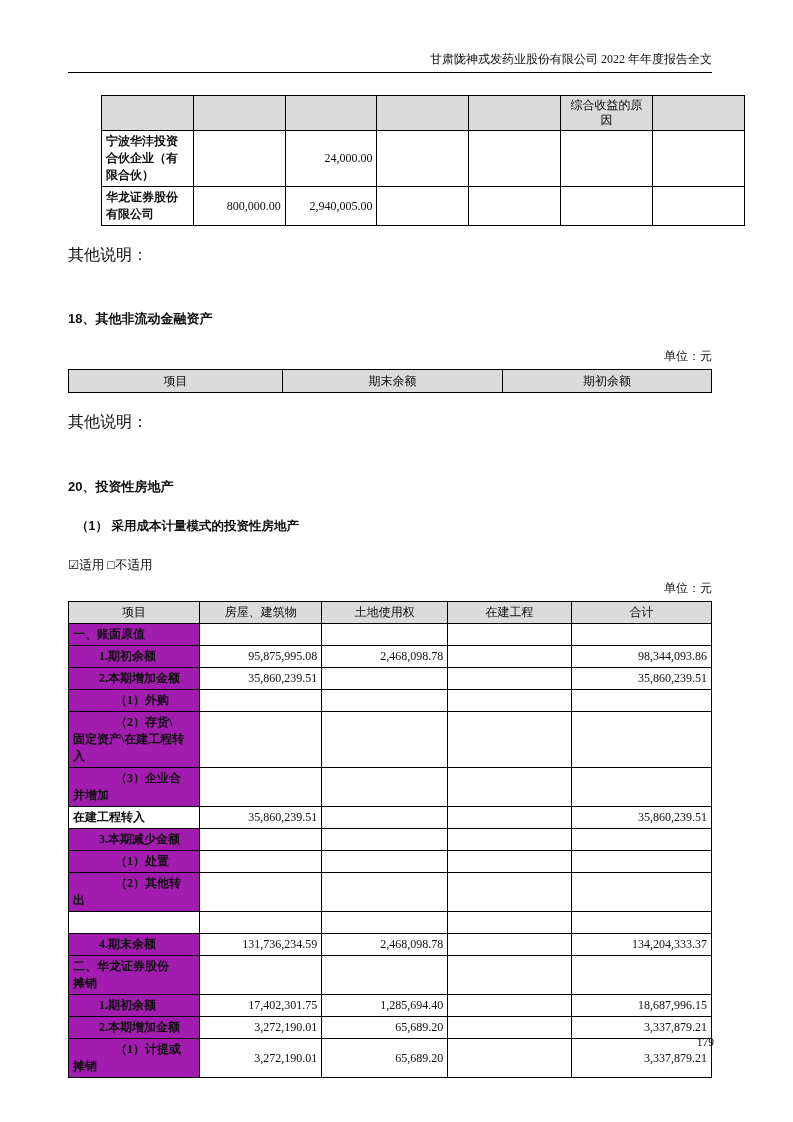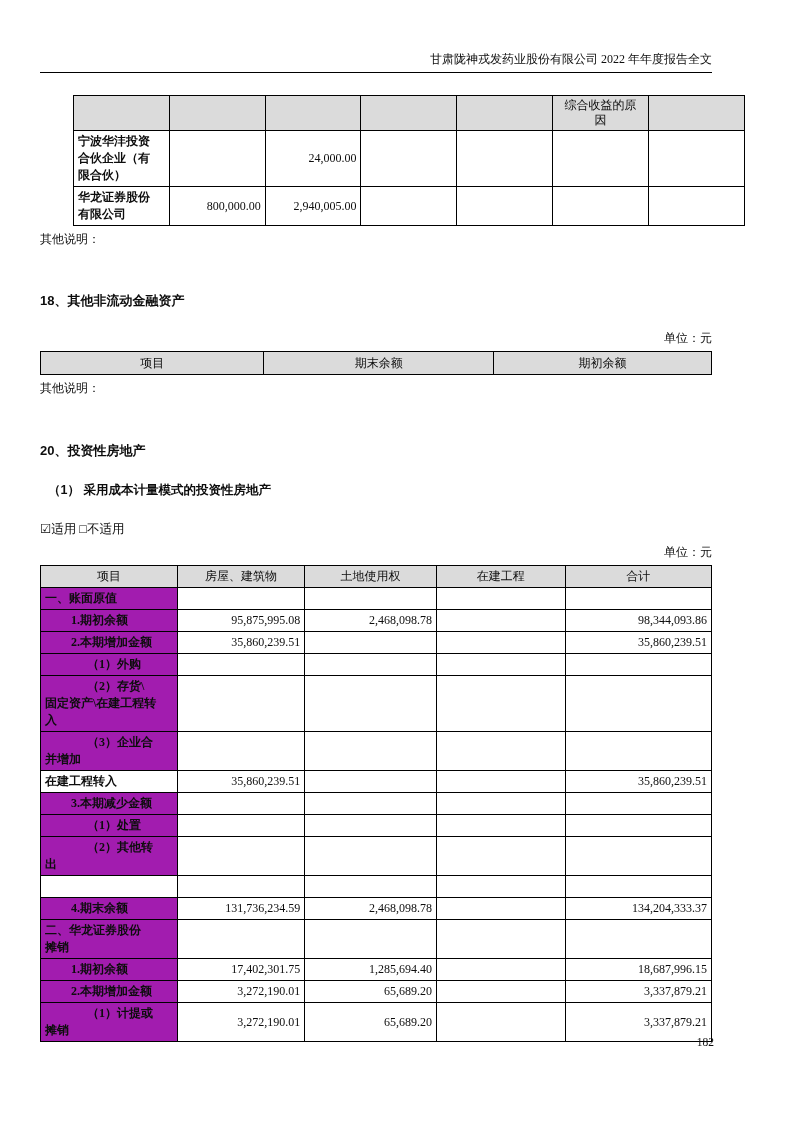--- a/index.html
+++ b/index.html
@@ -4,21 +4,21 @@
 <style>
   html,body { margin:0; padding:0; background:#ffffff; }
   .page {
     position: relative;
     width: 793px;
     height: 1122px;
     background: #ffffff;
     font-family: "Liberation Serif", "DejaVu Serif", serif;
     color: #0d0d0d;
     box-sizing: border-box;
-    padding: 52px 81px 0 40px;
+    padding: 52px 81px 0 68px;
     overflow: hidden;
   }
   .doc-header {
     text-align: right;
     font-size: 12px;
     line-height: 14px;
     padding-bottom: 6px;
     border-bottom: 1.5px solid #000;
   }
   table { border-collapse: collapse; width: 100%; table-layout: fixed; }
@@ -47,21 +47,21 @@
   .t1 td.lbl { height: 20px; }
 
   
   .t2 { margin-top: 4px; }
   .t2 th { height: 18px; }
 
   
   .t3 { margin-top: 4px; }
   .t3 td { height: 17px; }
 
-  .note { font-size: 12px; margin-top: 5px; }
+  .note { font-size: 16px; margin-top: 19px; }
   .h-num { font-family: "Liberation Sans", "DejaVu Sans", sans-serif; font-weight: 700; font-size: 13px; }
   .h19 { margin-top: 44px; }
   .h20 { margin-top: 45px; }
   .h-sub { margin-top: 22px; margin-left: 8px; font-size: 12.5px; }
   .check-line { margin-top: 22px; font-size: 12.5px; }
   .unit { text-align: right; font-size: 12px; margin-top: 20px; }
   .unit-2 { margin-top: 6px; }
   .footer {
     position: absolute;
     top: 1036px;
@@ -289,15 +289,15 @@
           <td class="lbl pre ind-2 shaded">（1）计提或
 摊销</td>
           <td class="num">3,272,190.01</td>
           <td class="num">65,689.20</td>
           <td class="num"></td>
           <td class="num">3,337,879.21</td>
         </tr>
       </tbody>
   </table>
 
-  <div class="footer">182</div>
+  <div class="footer">179</div>
 
 </div>
 
 </body></html>

